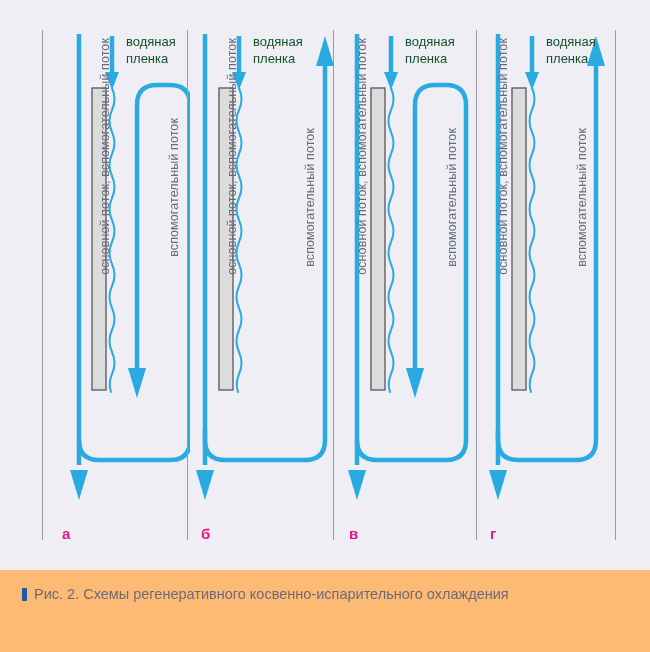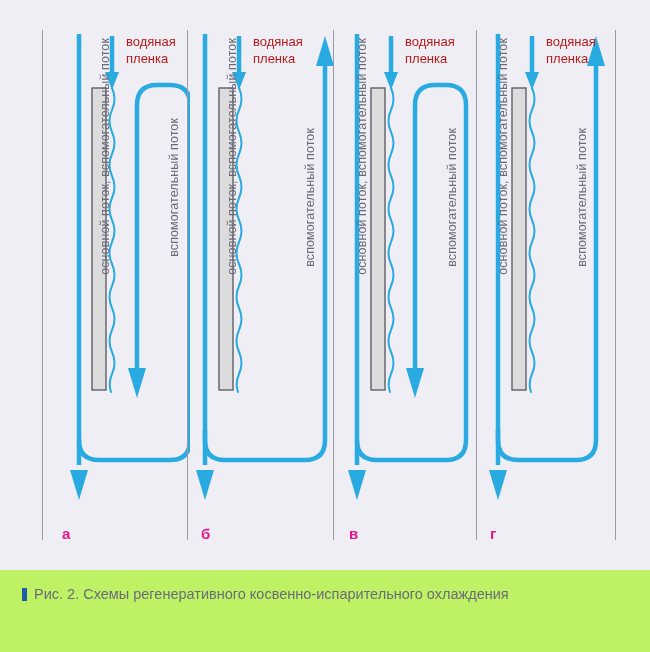--- a/index.html
+++ b/index.html
@@ -77,40 +77,40 @@
     top: 38px;
   }
   .vlabel-aux {
     font-size: 12.5px;
     color: #6b6b78;
   }
 
   .toplabel {
     position: absolute;
     font-size: 13px;
-    color: #b91c1c;
+    color: #14532d;
     line-height: 1.25;
     white-space: nowrap;
   }
 
   .svgwrap {
     position: absolute;
     left: 0;
     top: 0;
     width: 148px;
     height: 570px;
   }
 
   .caption-area {
     position: absolute;
     left: 0;
     top: 570px;
     width: 650px;
     height: 82px;
-    background: #bef264;
+    background: #fdba74;
   }
   .caption {
     position: absolute;
     left: 22px;
     top: 14px;
     width: 600px;
     font-size: 14.5px;
     color: #6b6b78;
     line-height: 1.5;
   }

